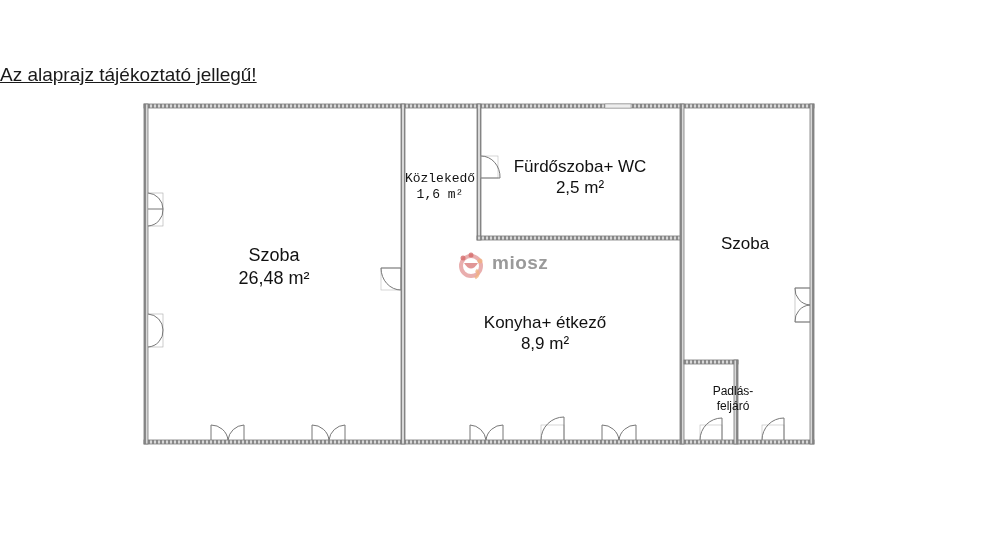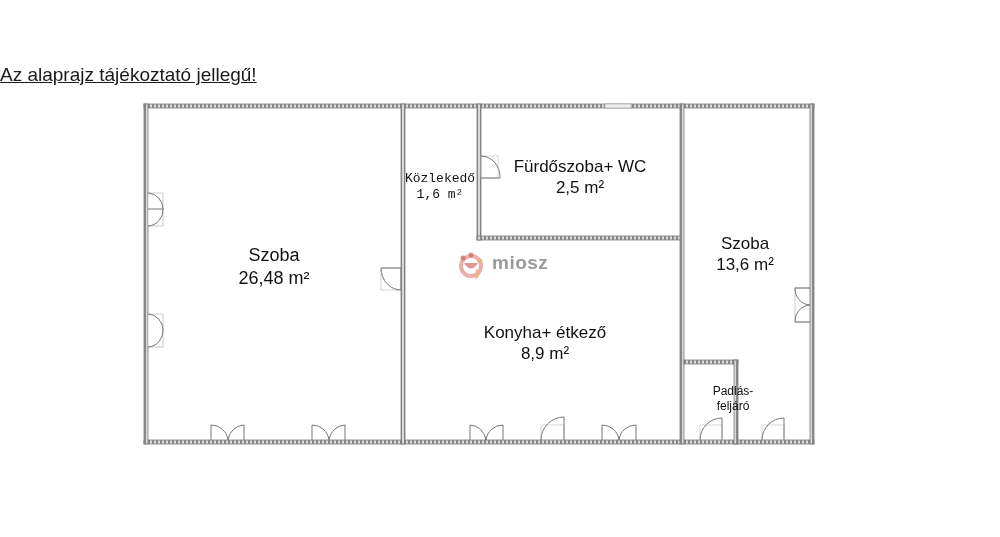--- a/index.html
+++ b/index.html
@@ -106,27 +106,26 @@
   <div>26,48 m²</div>
 </div>
 <div class="label sm" style="left:401px;top:171px;width:78px;font-family:Liberation Mono, monospace;">
   <div>Közlekedő</div>
   <div>1,6 m²</div>
 </div>
 <div class="label md" style="left:490px;top:156px;width:180px;">
   <div>Fürdőszoba+ WC</div>
   <div>2,5 m²</div>
 </div>
-<div class="label md" style="left:460px;top:322px;width:170px;">
+<div class="label md" style="left:460px;top:312px;width:170px;">
   <div>Konyha+ étkező</div>
   <div>8,9 m²</div>
 </div>
 <div class="label md" style="left:690px;top:233px;width:110px;">
   <div>Szoba</div>
-  <div>13,6 m²</div>
 </div>
 <div class="label xs" style="left:682px;top:384px;width:56px;margin-left:23px;">
   <div>Padlás-</div>
   <div>feljáró</div>
 </div>
 
 <div class="logo">
   <svg width="34" height="28">
     <circle cx="17" cy="14" r="10" fill="none" stroke="#e39a9a" stroke-width="4" opacity="0.8"></circle>
     <path d="M10 11 Q17 22 24 11" fill="#d46a6a" opacity="0.7"></path>

